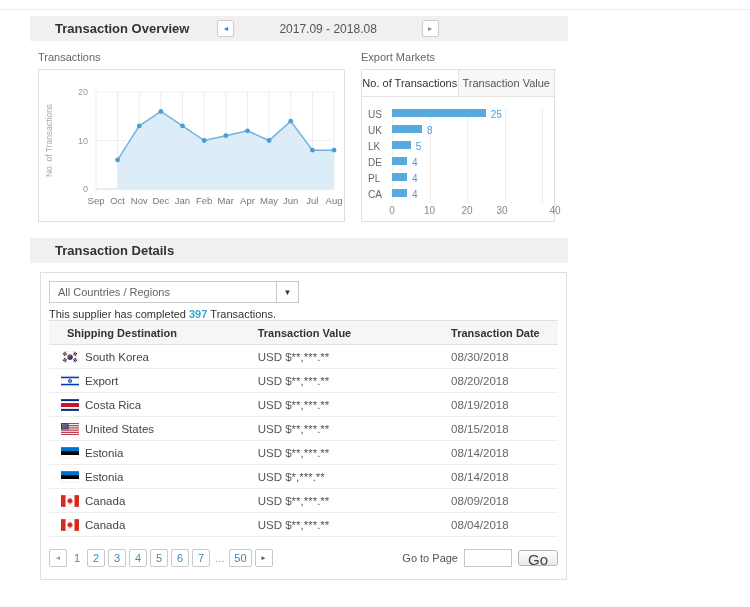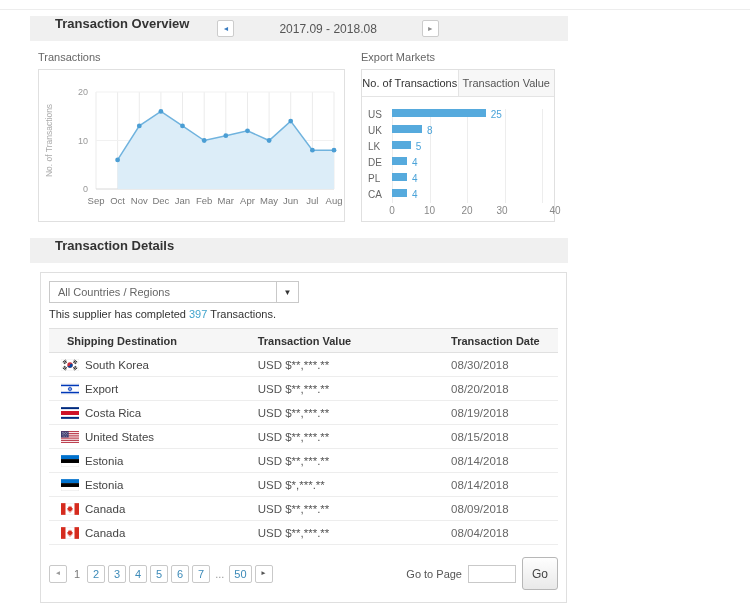--- a/index.html
+++ b/index.html
@@ -3,21 +3,21 @@
 <meta charset="utf-8">
 <style>
   * { margin:0; padding:0; box-sizing:border-box; }
   html,body { background:#fff; }
   body { font-family:"Liberation Sans", sans-serif; color:#333; }
   .page { position:relative; width:750px; height:607px; background:#fff; overflow:hidden; }
   .topline { position:absolute; left:0; top:9px; width:750px; border-top:1px solid #ededed; }
   .content { position:absolute; left:30px; top:16px; width:538px; }
 
   
-  .section-bar { display:flex; background:#f0f0f0; height:25px; padding-left:25px; }
+  .section-bar { display:flex; align-items:center; background:#f0f0f0; height:25px; padding-left:25px; }
   .section-title { font-size:13px; font-weight:bold; color:#333; }
   .date-pager { display:flex; align-items:center; margin-left:28px;gap:36px; }
   .pager-btn { width:17px; height:17px; background:#fff; border:1px solid #ccc; border-radius:2px;
                display:flex; align-items:center; justify-content:center; cursor:pointer; padding:0; }
   .pager-btn .tri { font-size:7px; line-height:1; }
   .tri-blue { color:#3a7cc0; }
   .tri-gray { color:#8e8e8e; }
   .date-range { font-size:12px; color:#555; margin:0 9px; }
 
   
@@ -46,23 +46,23 @@
 
   
   .details-bar { margin-top:16px; }
   .details-panel { margin-left:10px; margin-top:9px; width:527px; border:1px solid #dfdfdf; padding:8px; }
   .filter-select { width:250px; height:22px; border:1px solid #c9c9c9; display:flex; align-items:center;
                    cursor:pointer; background:#fff; }
   .filter-value { flex:1; font-size:11px; color:#666; padding-left:8px; }
   .filter-arrow { width:22px; height:100%; border-left:1px solid #c9c9c9; display:flex; align-items:center;
                   justify-content:center; font-size:8px; color:#333; }
   .summary { font-size:11px; color:#333; margin-top:5px; }
-  .summary .count { margin:8px 3px; }
-
-  table.tx-table { width:100%; border-collapse:collapse; margin-top:8px; }
+  .summary .count { margin:8px 3px;font-weight:bold; }
+
+  table.tx-table { width:100%; border-collapse:collapse; }
   .tx-table th { font-size:11px; font-weight:bold; color:#333; text-align:left; height:24px;
                  background:#f6f6f6; border-top:1px solid #e0e0e0; border-bottom:1px solid #e0e0e0; }
   .tx-table th:nth-child(1){ width:41%; padding-left:18px; }
   .tx-table th:nth-child(2){ width:38%; }
   .tx-table th:nth-child(3){ width:21%; }
   .tx-table td { height:24px; border-bottom:1px solid #ededed; font-size:11.5px; }
   .td-dest { padding-left:12px; color:#444; }
   .td-dest .flag { display:inline-block; vertical-align:-2px; margin-right:6px; }
   .td-value { color:#555; }
   .td-date { color:#666; }
@@ -73,21 +73,21 @@
             font-size:11px; color:#3c8ab8; cursor:pointer; padding:0 4px; font-family:"Liberation Sans",sans-serif; }
   .pg-btn.arrow { display:flex; align-items:center; justify-content:center; }
   .pg-btn.arrow .tri { font-size:6.5px; line-height:1; }
   .tri-prev { color:#9a9a9a; }
   .tri-next { color:#555; }
   .pg-current { font-size:11px; color:#777; padding:0 4px; }
   .pg-ellipsis { font-size:11px; color:#999; padding:0 2px; }
   .goto { display:flex; align-items:center; }
   .goto-label { font-size:11px; color:#555; }
   .goto input { width:48px; height:18px; border:1px solid #c9c9c9; margin:0 6px; font-size:11px; padding:0 3px; }
-  .go-btn { height:33px; padding:0 9px; font-size:12px; color:#444; border:1px solid #b7b7b7; border-radius:3px;
+  .go-btn { height:16px; padding:0 9px; font-size:15px; color:#444; border:1px solid #b7b7b7; border-radius:3px;
             background:linear-gradient(#fefefe,#e9e9e9); cursor:pointer; font-family:"Liberation Sans",sans-serif; }
 </style>
 </head>
 <body>
 
 <div class="page">
   <div class="topline"></div>
   <div class="content">
 
     <div class="section-bar">

